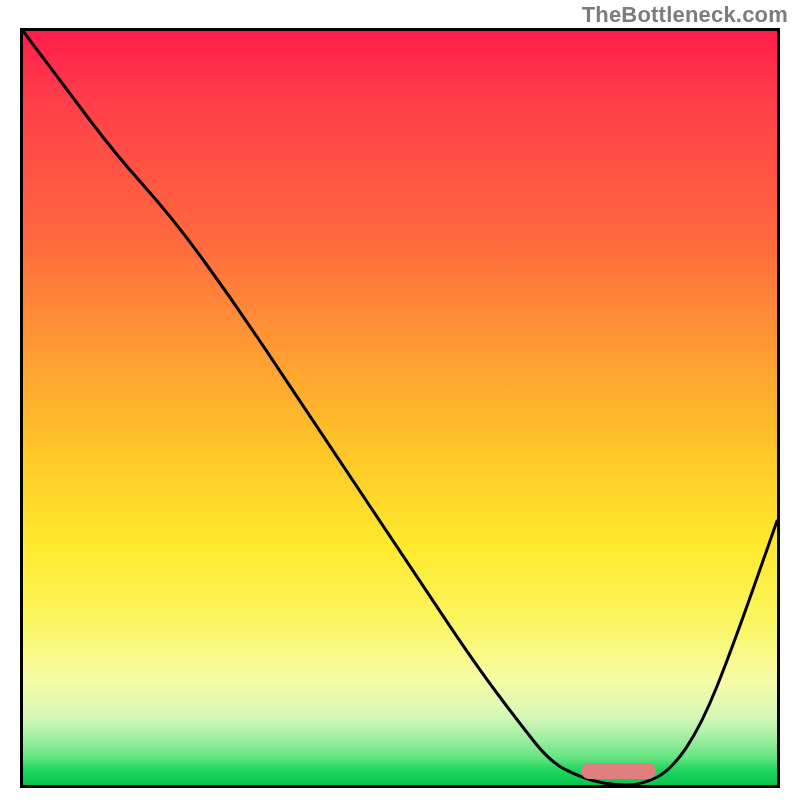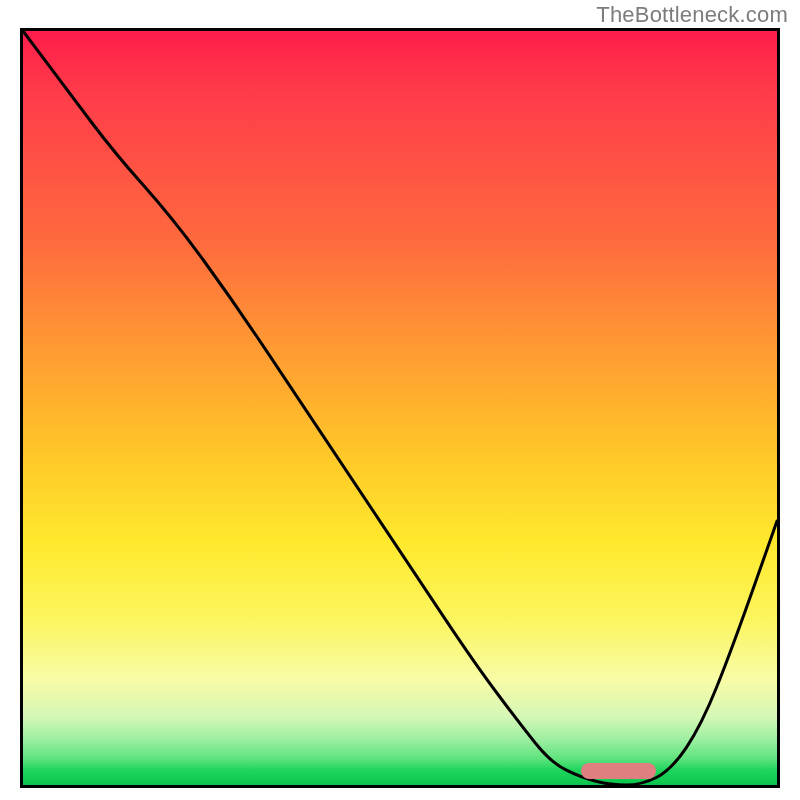--- a/index.html
+++ b/index.html
@@ -14,21 +14,21 @@
   .wrap {
     position: relative;
     width: 800px;
     height: 800px;
   }
   .attribution {
     position: absolute;
     top: 2px;
     right: 12px;
     font-size: 22px;
-    font-weight: 400;
+    font-weight: 700;
     color: #7c7c7c;
     letter-spacing: 0.2px;
     margin-left: 35px;
   }
   .plot-outer {
     position: absolute;
     left: 20px;
     top: 28px;
     width: 760px;
     height: 760px;

